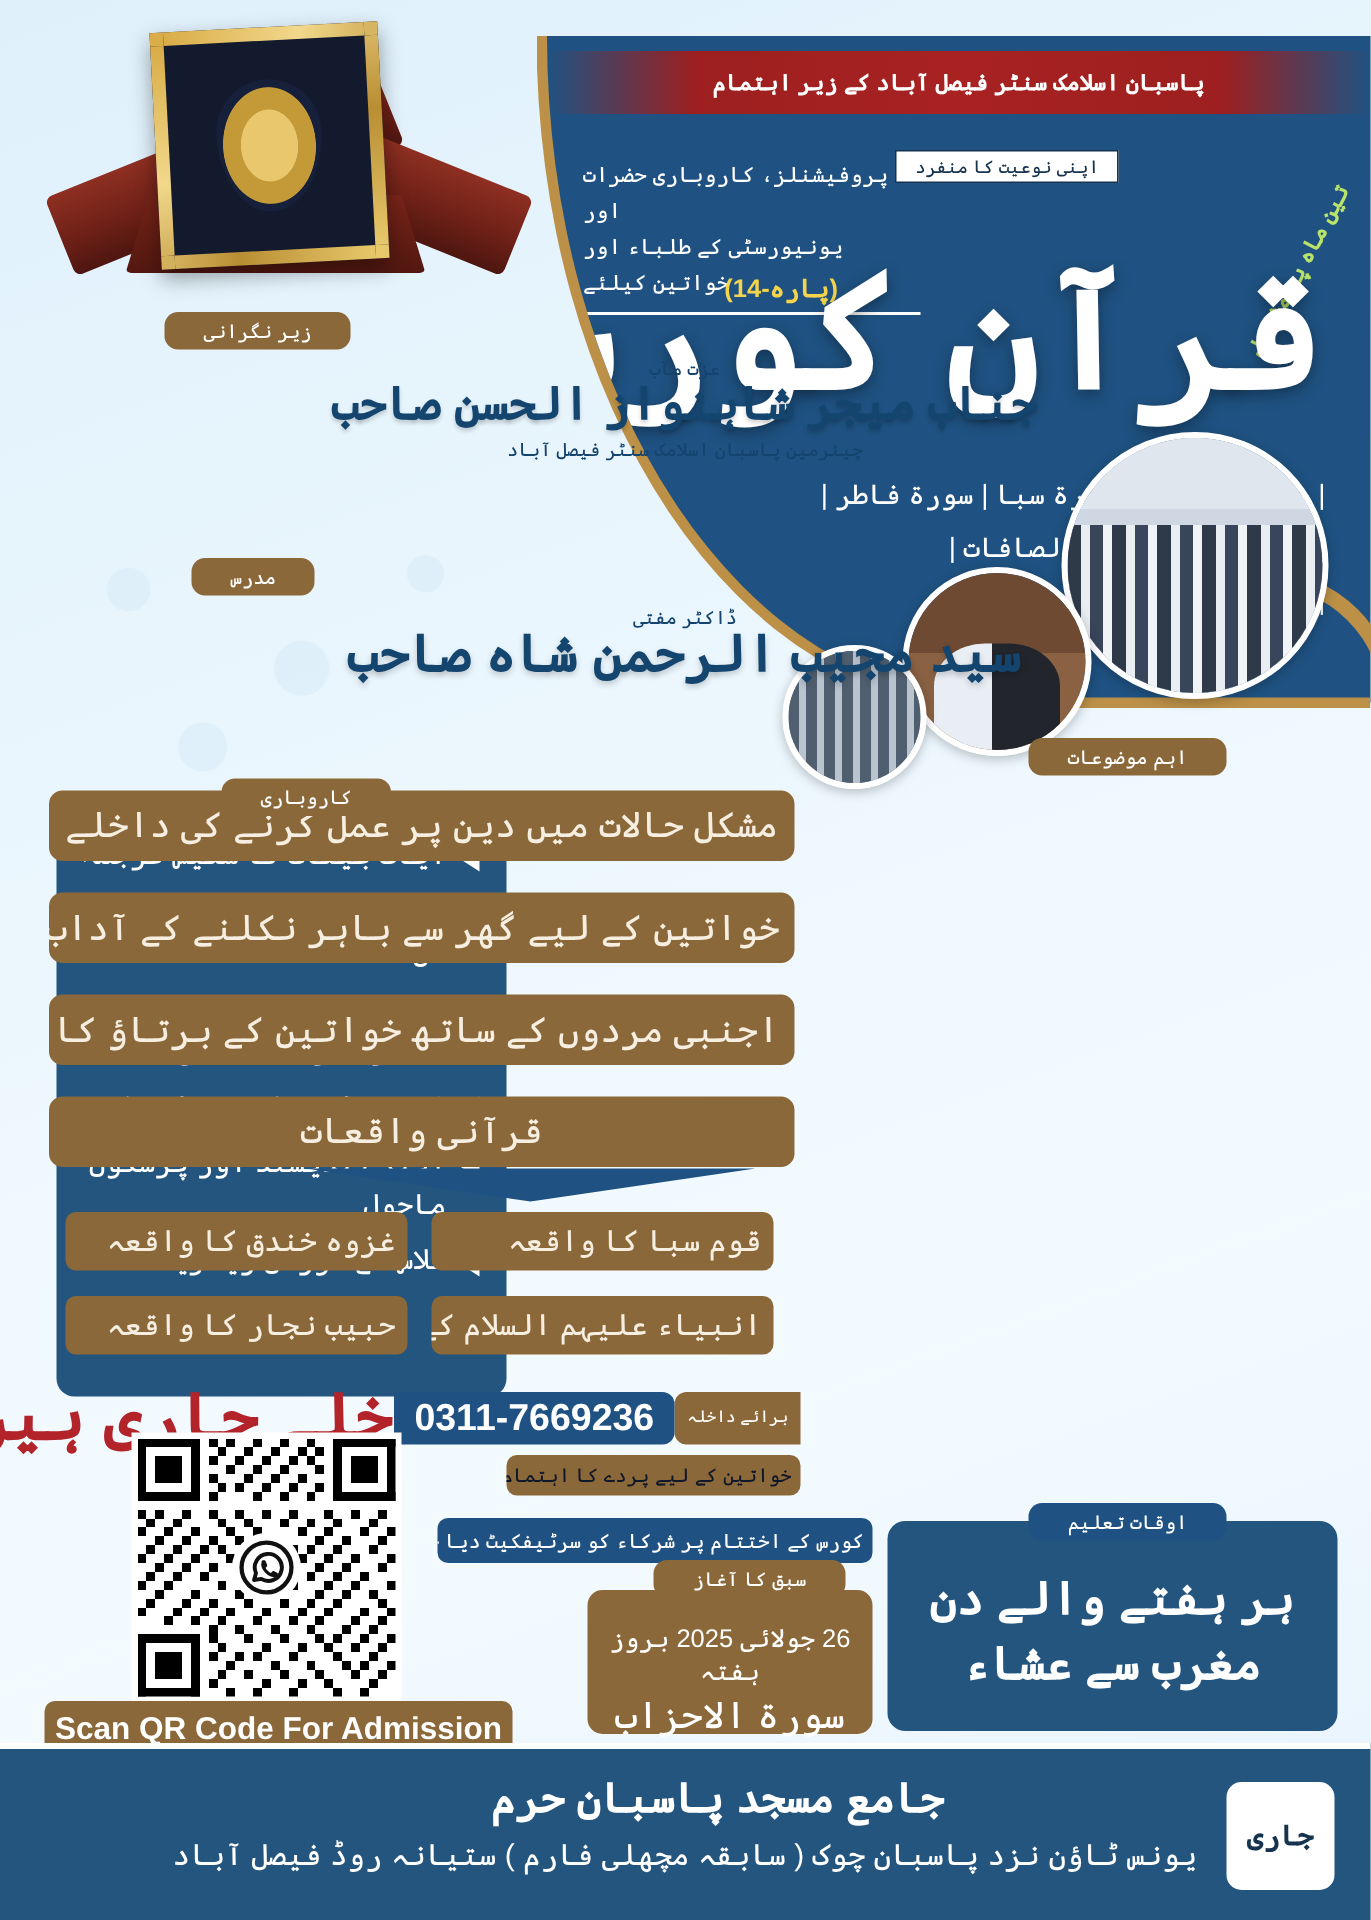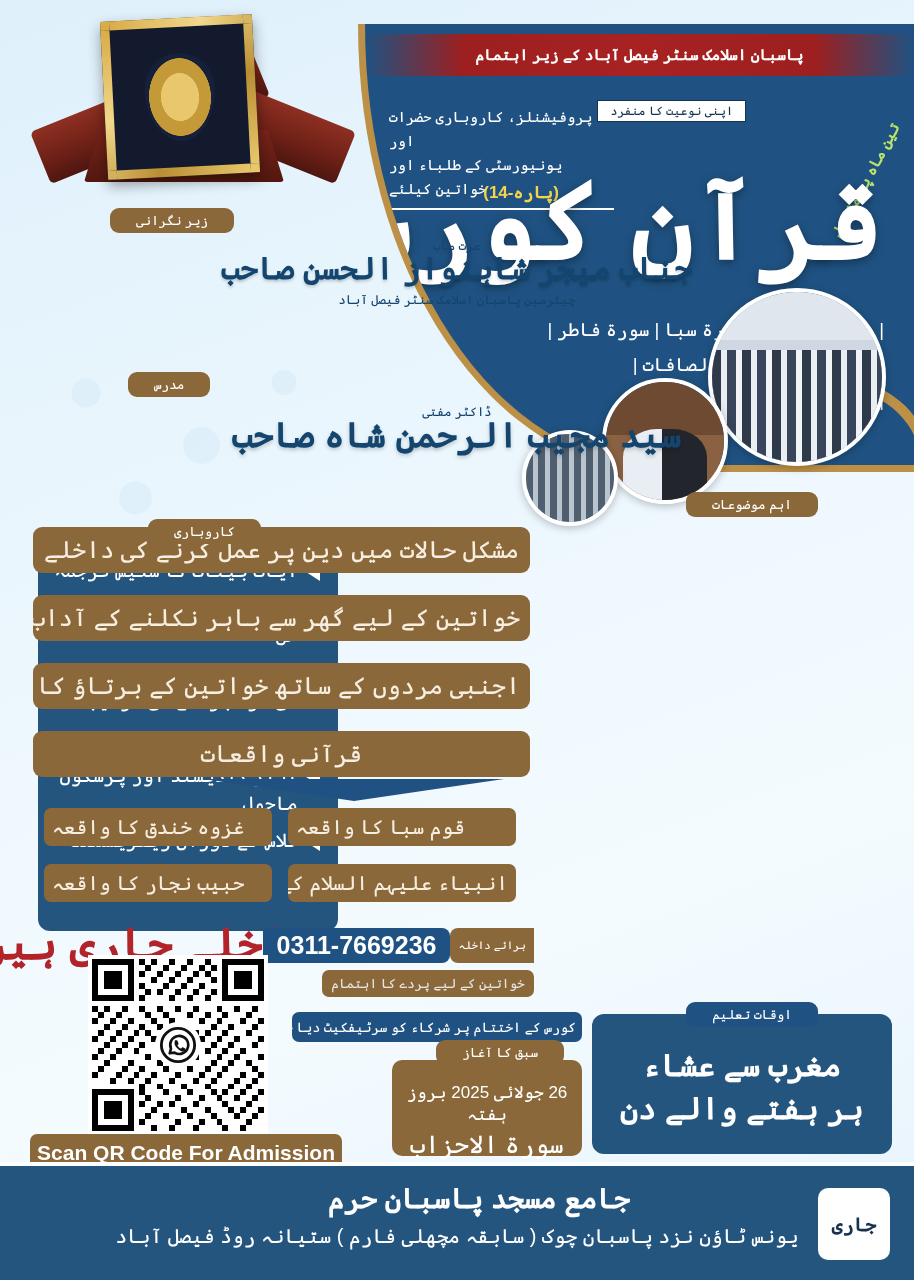--- a/index.html
+++ b/index.html
@@ -356,21 +356,21 @@
     border-right: 150px solid transparent;
     border-top: 22px solid #1f5282;
   }
 
   .topic-sm {
     position: absolute;
     background: #8b6839;
     border-radius: 7px;
     color: #f6eee0;
     font-size: 20px;
-    text-align: left;
+    text-align: right;
     padding: 7px 8px;
     white-space: nowrap;
     overflow: hidden;
   }
   .sm-a { right: 398px; top: 808px; width: 228px; }
   .sm-b { right: 642px; top: 808px; width: 228px; }
   .sm-c { right: 398px; top: 864px; width: 228px; }
   .sm-d { right: 642px; top: 864px; width: 228px; }
 
   
@@ -407,24 +407,24 @@
     font-size: 25px;
     font-weight: bold;
     padding: 3px 14px;
     border-radius: 0 8px 8px 0;
     direction: ltr;
   }
 
   .purdah-note {
     position: absolute;
     right: 380px; top: 970px;
-    width: 212px;
+    width: 196px;
     background: #8b6839;
     border-radius: 7px;
-    color: #e5e5e5;
+    color: #0f172a;
     font-size: 13px;
     text-align: center;
     padding: 6px 6px;
     white-space: nowrap;
     overflow: hidden;
   }
 
   .certificate-note {
     position: absolute;
     right: 332px; top: 1012px;
@@ -847,22 +847,22 @@
       </svg>
     </div>
   </div>
 
   <div class="qr-caption">Scan QR Code For Admission</div>
 
   <div class="timings-head">
     <span class="pill navy">اوقات تعلیم</span>
   </div>
   <div class="timings-box">
+    <div class="timings-line">ہر ہفتے والے دن</div>
     <div class="timings-line">مغرب سے عشاء</div>
-    <div class="timings-line">ہر ہفتے والے دن</div>
   </div>
 
   <div class="lesson-head">
     <span class="pill">سبق کا آغاز</span>
   </div>
   <div class="lesson-box">
     <div class="lesson-date">26 جولائی 2025 بروز ہفتہ</div>
     <div class="lesson-surah">سورۃ الاحزاب</div>
   </div>
 

